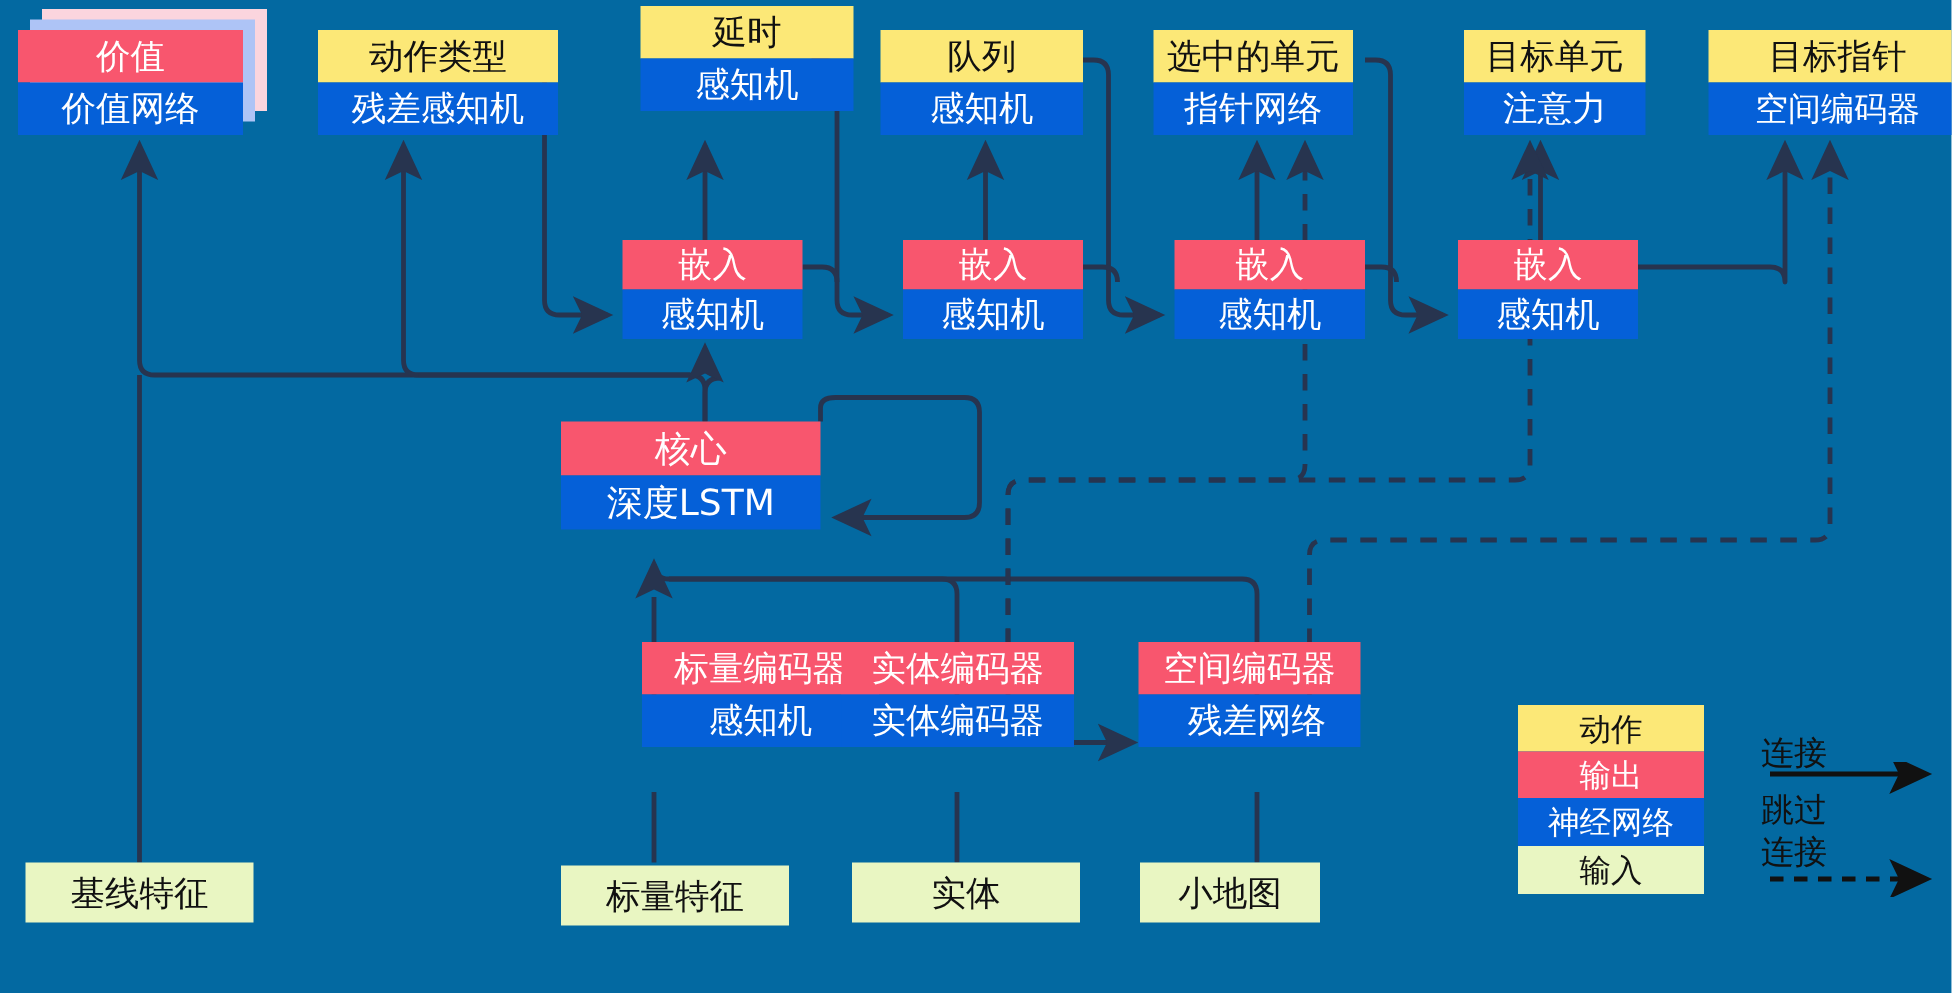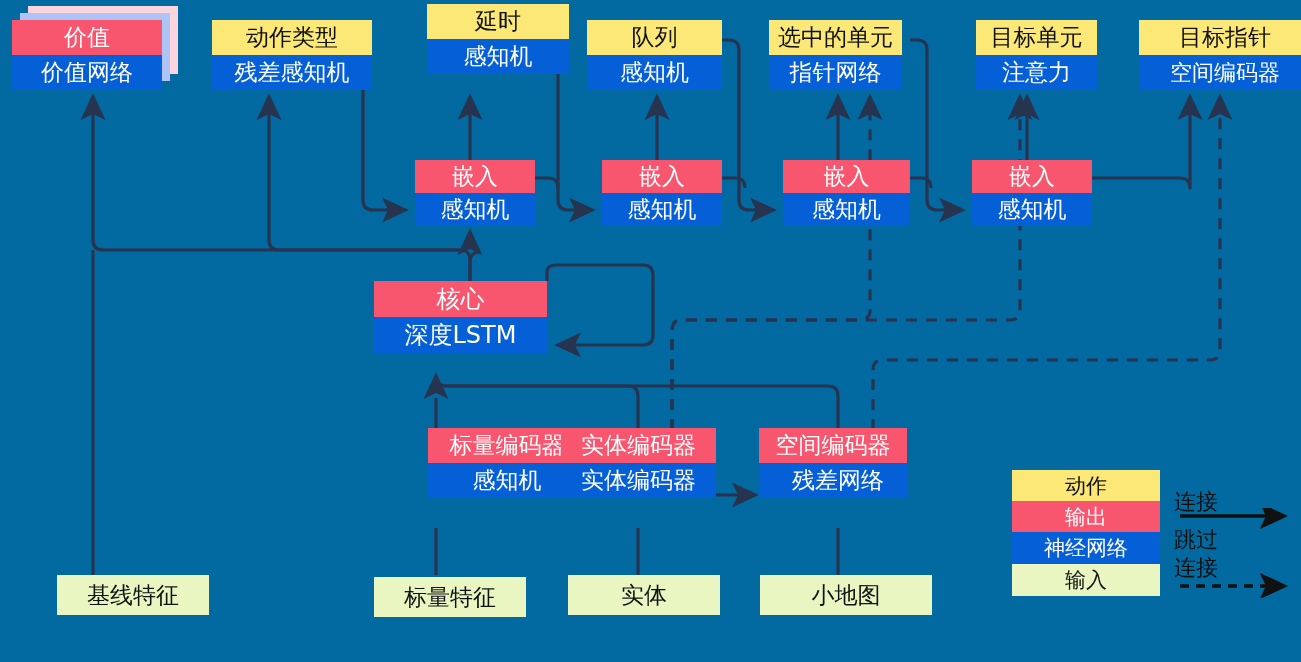--- a/index.html
+++ b/index.html
@@ -174,26 +174,26 @@
   <div class="node" style="left:561px;top:428px;width:155px;height:70px;">
     <div class="cell c-output" style="height:35px;font-size:23px;">实体编码器</div>
     <div class="cell c-net" style="height:35px;font-size:23px;">实体编码器</div>
   </div>
 
   <div class="node" style="left:759px;top:428px;width:148px;height:70px;">
     <div class="cell c-output" style="height:35px;font-size:23px;">空间编码器</div>
     <div class="cell c-net" style="height:35px;font-size:23px;padding-left:10px;">残差网络</div>
   </div>
 
-  <div class="node cell c-input" style="left:17px;top:575px;width:152px;height:40px;font-size:23px;margin-left:40px;">基线特征</div>
+  <div class="node cell c-input" style="left:17px;top:575px;width:152px;height:40px;font-size:23px;">基线特征</div>
   <div class="node cell c-input" style="left:374px;top:577px;width:152px;height:40px;font-size:23px;">标量特征</div>
   <div class="node cell c-input" style="left:568px;top:575px;width:152px;height:40px;font-size:23px;">实体</div>
-  <div class="node cell c-input" style="left:760px;top:575px;width:172px;height:40px;font-size:23px;">小地图</div>
-
-  <div class="legend" style="left:1012px;top:470px;width:148px;height:126px;">
+  <div class="node cell c-input" style="left:760px;top:575px;width:120px;height:40px;font-size:23px;">小地图</div>
+
+  <div class="legend" style="left:1012px;top:470px;width:124px;height:126px;">
     <div class="cell c-action" style="height:31px;font-size:21px;">动作</div>
     <div class="cell c-output" style="height:31px;font-size:21px;">输出</div>
     <div class="cell c-net" style="height:32px;font-size:21px;">神经网络</div>
     <div class="cell c-input" style="height:32px;font-size:21px;">输入</div>
   </div>
 
   <div class="legtxt" style="left:1196px;top:487px;font-size:22px;transform:translateX(-50%);">连接</div>
   <div class="legtxt" style="left:1196px;top:525px;font-size:22px;transform:translateX(-50%);">跳过</div>
   <div class="legtxt" style="left:1196px;top:553px;font-size:22px;transform:translateX(-50%);">连接</div>
 

